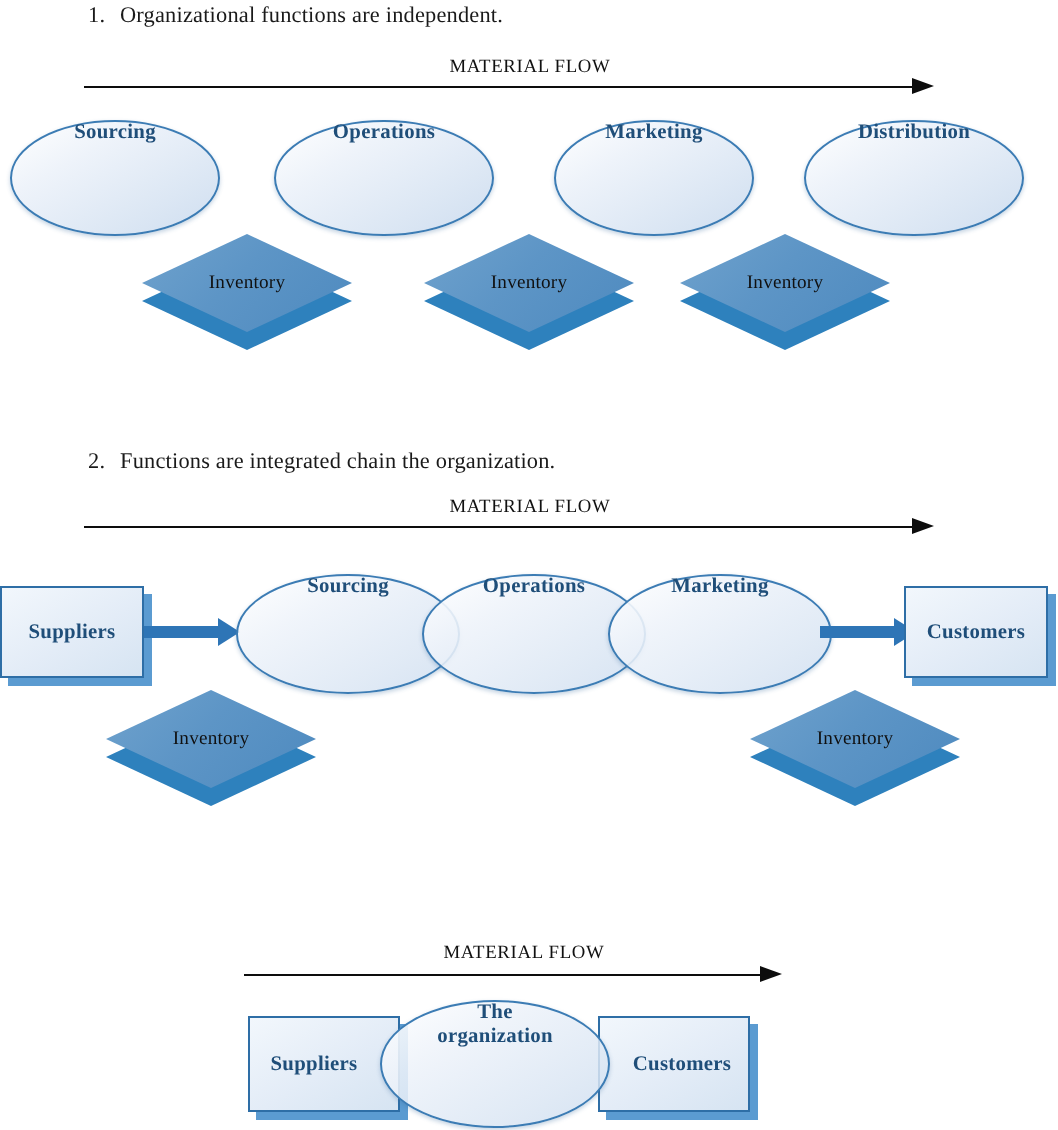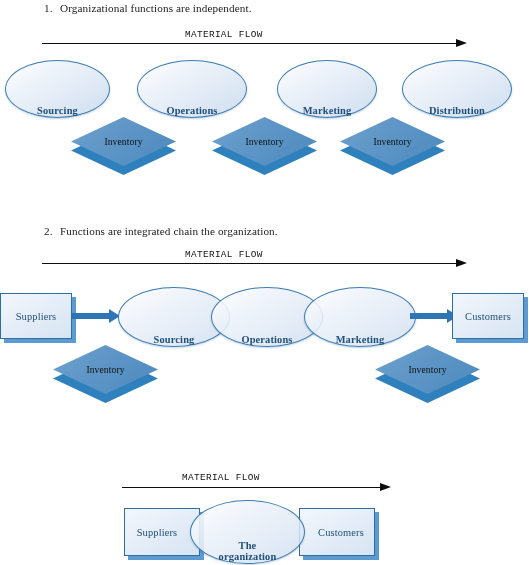--- a/index.html
+++ b/index.html
@@ -36,26 +36,26 @@
     display: inline-block;
     width: 16px;
   }
 
   
   .flow {
     position: absolute;
   }
   .flow-label {
     position: absolute;
-    font-family: Liberation Mono, monospace;
+    font-family: Liberation Serif, serif;
     font-size: 9.4px;
     color: #111111;
     letter-spacing: 0.35px;
     white-space: nowrap;
-    text-align: left;
+    text-align: center;
   }
   .flow-line {
     position: absolute;
     height: 1.3px;
     background: #0d0d0d;
   }
   .flow-head {
     position: absolute;
     width: 0; height: 0;
     border-top: 4.6px solid transparent;
@@ -64,21 +64,21 @@
   }
 
   
   .ellipse {
     position: absolute;
     border-radius: 50%;
     border: 1.4px solid #3c7cb4;
     background: linear-gradient(150deg, #ffffff 0%, #eef3fa 32%, #dce7f4 72%, #cfdef0 100%);
     box-shadow: 0 1px 2px rgba(60,110,160,0.30);
     display: flex;
-    align-items: flex-end;
+    align-items: flex-start;
     justify-content: center;
     box-sizing: border-box;
   }
   .ellipse-label {
     font-family: "Liberation Serif", "DejaVu Serif", serif;
     font-size: 10.4px;
     color: #1f4e79;
     font-weight: 700;
     letter-spacing: 0.15px;
     text-align: center;
@@ -106,21 +106,21 @@
     background: linear-gradient(150deg, #f2f7fc 0%, #e3ecf7 55%, #d6e4f2 100%);
     display: flex;
     align-items: center;
     justify-content: center;
     box-sizing: border-box;
   }
   .box-label {
     font-family: "Liberation Serif", "DejaVu Serif", serif;
     font-size: 10.4px;
     color: #1f4e79;
-    font-weight: 400;
+    font-weight: 700;
     letter-spacing: 0.15px;
     white-space: nowrap;
   }
 
   
   .bluearrow { position: absolute; }
   .bluearrow .shaft {
     position: absolute;
     left: 0; top: 50%;
     transform: translateY(-50%);

